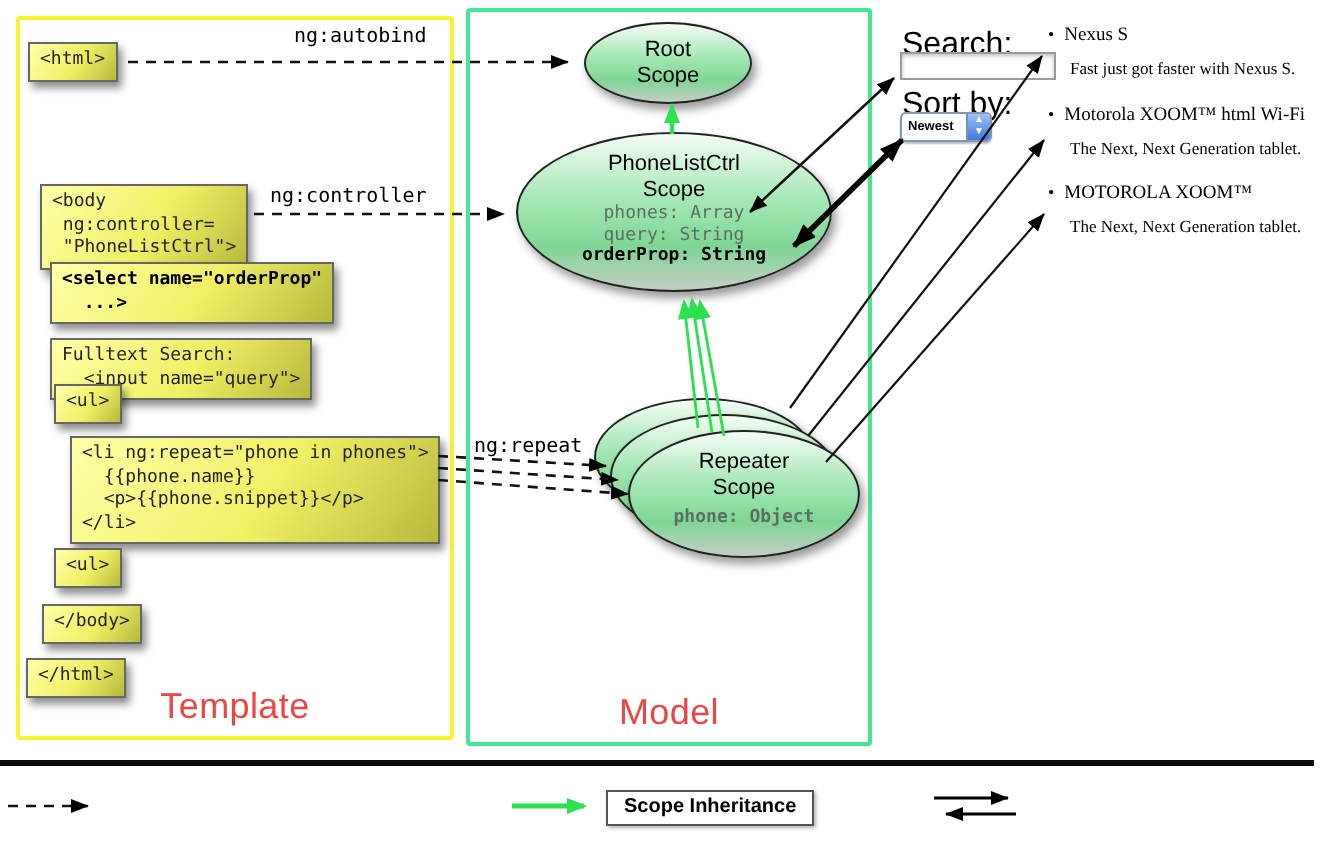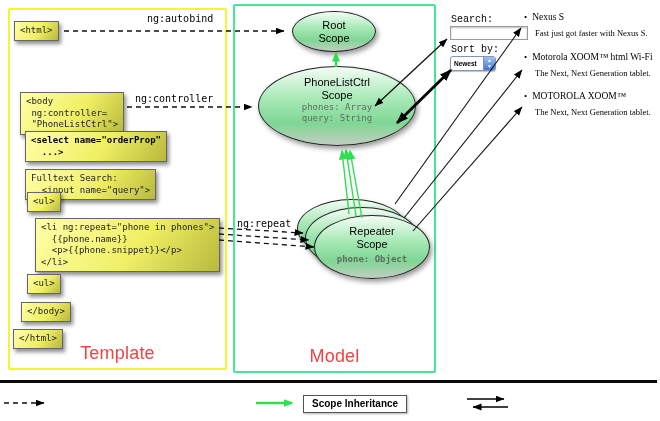--- a/index.html
+++ b/index.html
@@ -27,21 +27,21 @@
   .ellipse .etitle{white-space:pre-line;text-align:center;font-size:11px;line-height:13px;color:#000;}
   .eprops{font-family:"DejaVu Sans Mono",monospace;font-size:9px;line-height:10.5px;
           color:#5c6e5f;text-align:center;white-space:pre-line;}
   .eprops.bold{font-weight:bold;color:#000;}
   .root-scope{left:292px;top:11px;width:82px;height:39px;display:flex;align-items:center;justify-content:center;}
   .phonelist-scope{left:258px;top:66px;width:158px;height:80px;text-align:center;padding-top:9px;box-sizing:border-box;}
   .rep-back{left:297px;top:199px;width:108px;height:57px;}
   .rep-mid{left:305px;top:207px;width:112px;height:60px;}
   .rep-front{left:314px;top:215px;width:116px;height:64px;text-align:center;padding-top:9px;box-sizing:border-box;}
   
-  .vlabel{position:absolute;font-family:Liberation Mono, monospace;font-size:10px;color:#000;}
+  .vlabel{position:absolute;font-family:Liberation Sans, sans-serif;font-size:16px;color:#000;}
   .vinput{position:absolute;left:450px;top:26px;width:76px;height:12px;background:#fff;
           border:1px solid #9a9a9a;box-shadow:inset 0 1px 2px rgba(0,0,0,.25);}
   .vselect{position:absolute;left:450px;top:56px;width:44px;height:13px;background:#fff;
            border:1px solid #8596b4;border-radius:3px;box-shadow:0 1px 1px rgba(0,0,0,.25);
            display:flex;align-items:center;overflow:hidden;}
   .vselect .sel-text{flex:1;font-size:6.5px;font-weight:bold;color:#000;padding-left:3px;}
   .vselect .stepper{width:11px;height:100%;background:linear-gradient(#9fc2f7,#3f77d8);
                     color:#fff;font-size:5px;line-height:6px;text-align:center;border-left:1px solid #7a8fb0;}
   .vitems{position:absolute;left:524px;top:0;width:132px;}
   .vitem{position:absolute;left:0;width:132px;font-family:"Liberation Serif",serif;color:#000;}
@@ -94,20 +94,21 @@
 
   <div class="ellipse root-scope">
     <div class="etitle">Root
 Scope</div>
   </div>
   <div class="ellipse phonelist-scope">
     <div class="etitle">PhoneListCtrl
 Scope</div>
     <div class="eprops">phones: Array
 query: String</div>
+    <div class="eprops bold">orderProp: String</div>
   </div>
   <div class="ellipse rep-back"></div>
   <div class="ellipse rep-mid"></div>
   <div class="ellipse rep-front">
     <div class="etitle">Repeater
 Scope</div>
     <div class="eprops" style="margin-top:3px;font-weight:bold;">phone: Object</div>
   </div>
 
   <div class="vlabel" style="left:451px;top:14px;">Search:</div>

